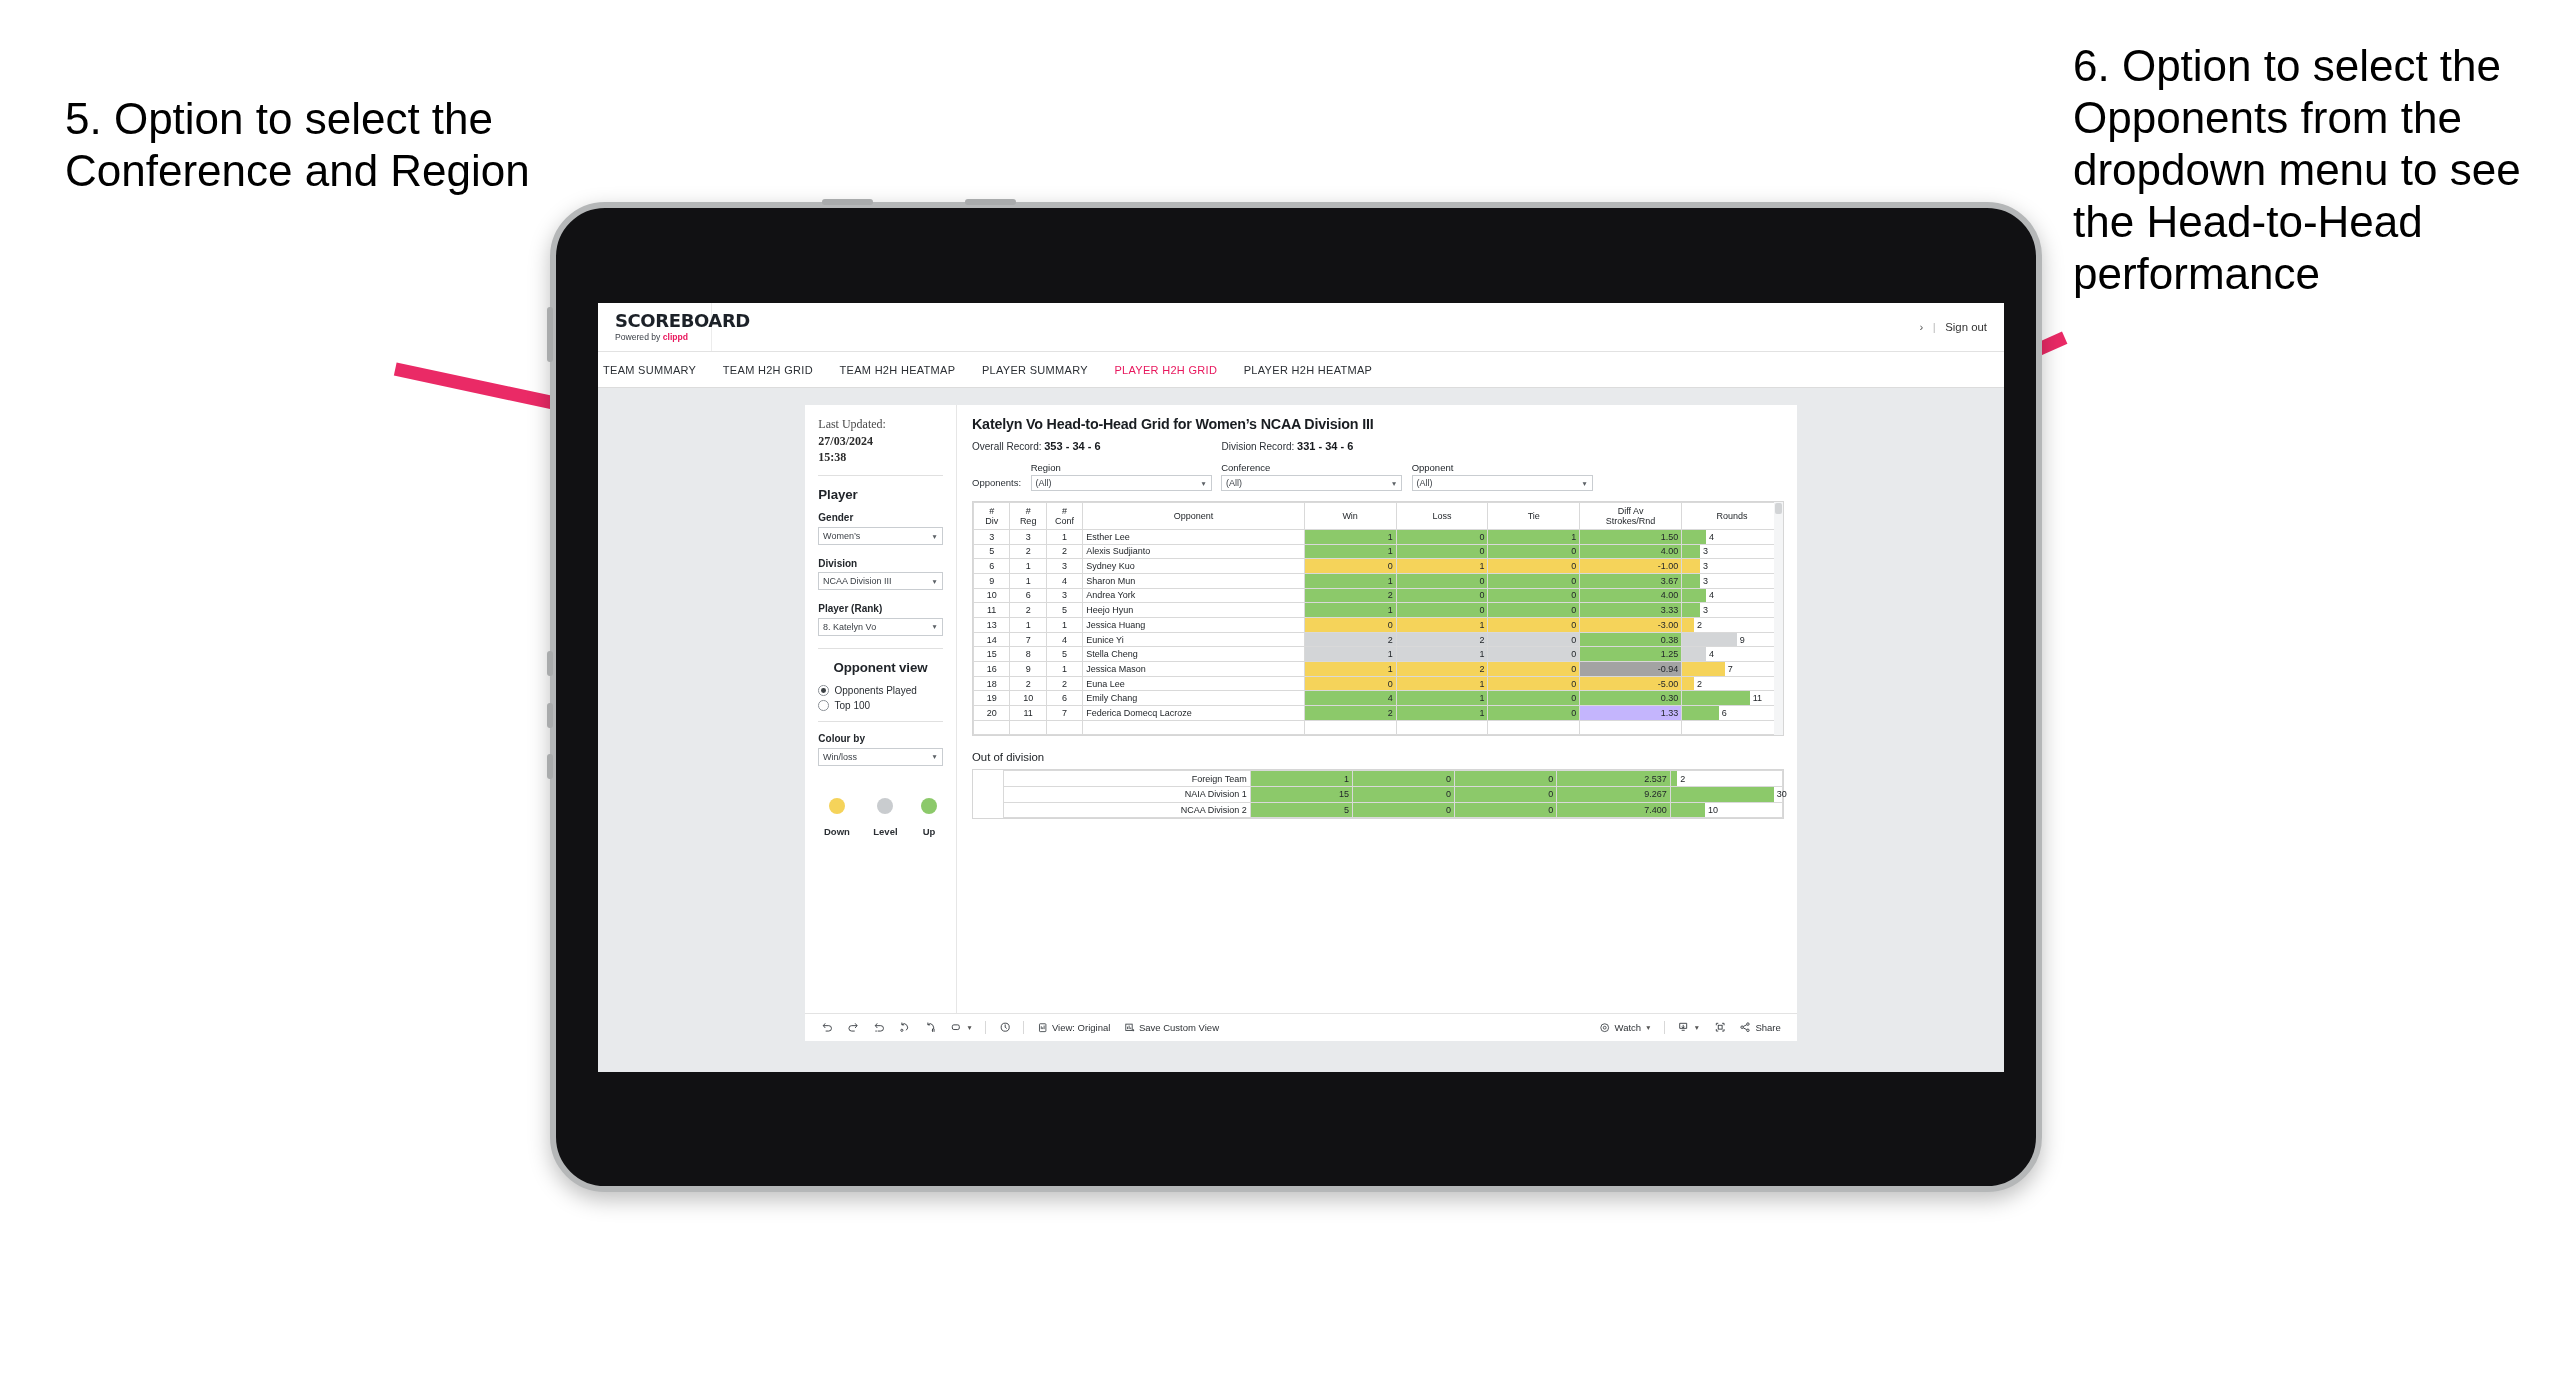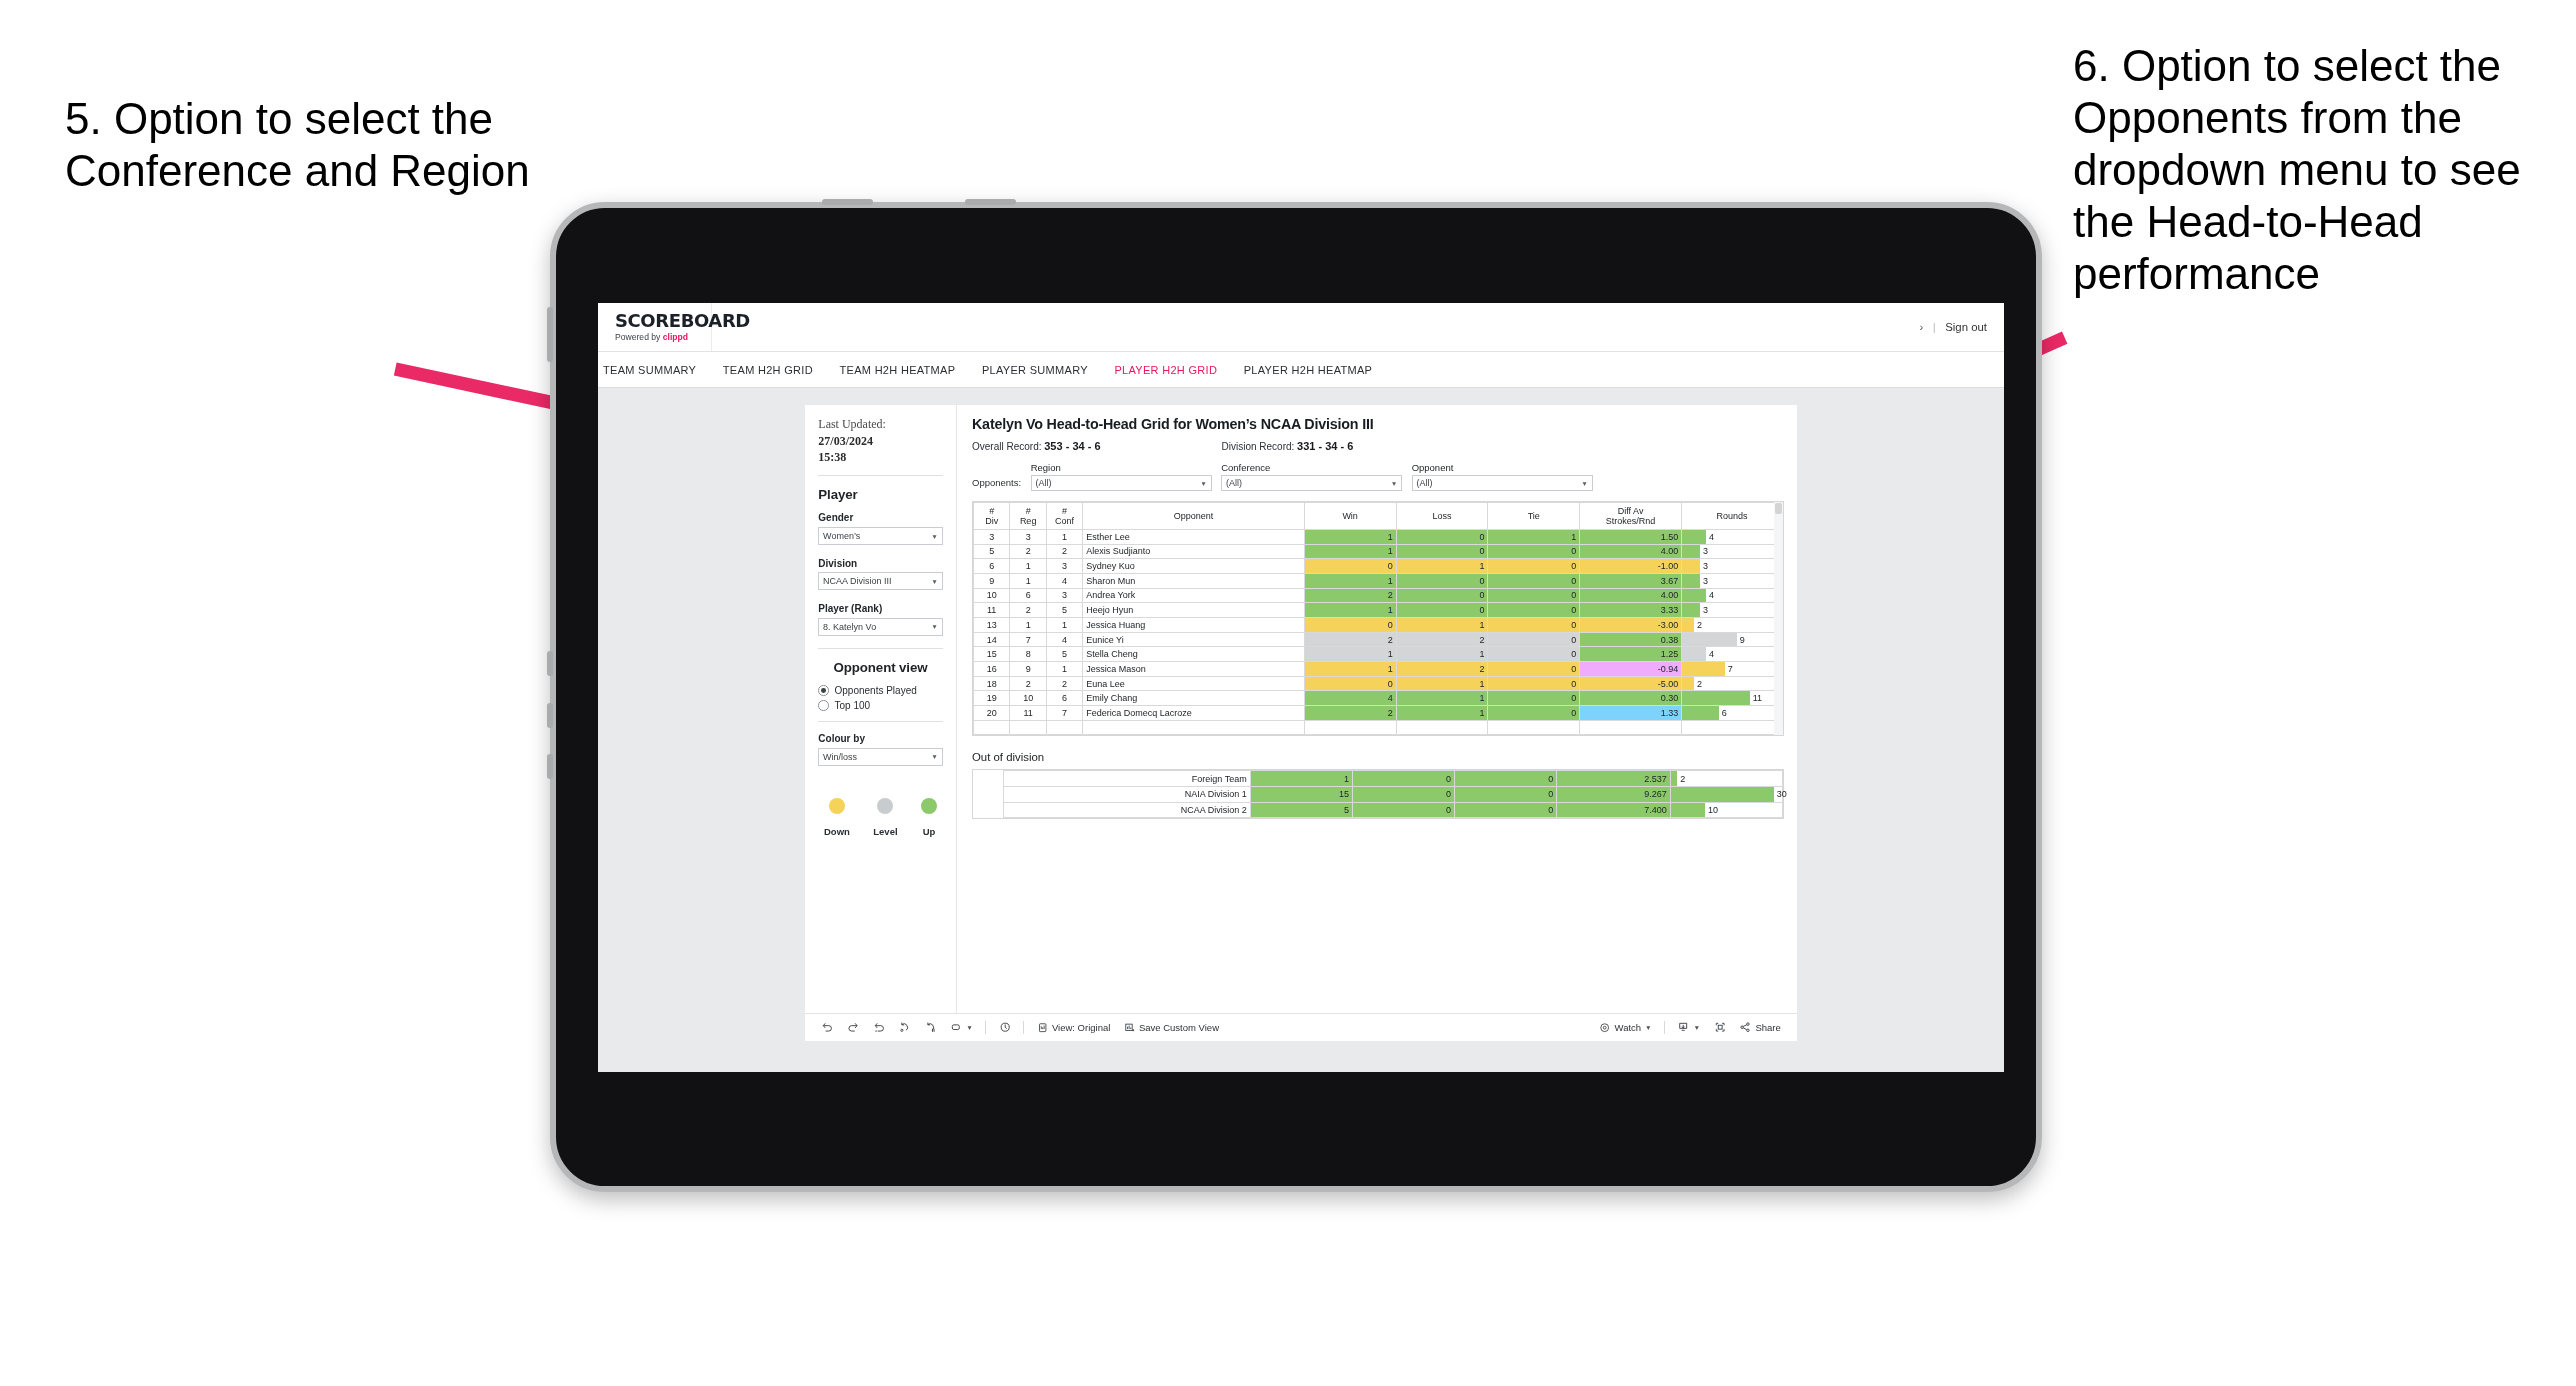--- a/index.html
+++ b/index.html
@@ -502,21 +502,21 @@
                       </td>
                     </tr>
                     <tr>
                       <td class="c-div">16</td>
                       <td class="c-reg">9</td>
                       <td class="c-conf">1</td>
                       <td class="c-opp">Jessica Mason</td>
                       <td class="c-num" style="background: rgb(245, 211, 90);">1</td>
                       <td class="c-num" style="background: rgb(245, 211, 90);">2</td>
                       <td class="c-num" style="background: rgb(245, 211, 90);">0</td>
-                      <td class="c-diff" style="background: #f0abfc;">-0.94</td>
+                      <td class="c-diff" style="background: #a3a3a3;">-0.94</td>
                       <td class="c-rounds">
                         <div class="bar-cell">
                           <div class="bar" style="width: 43%; background: rgb(245, 211, 90);"></div>
                           <div class="bar-val" style="left: 43%;">7</div>
                         </div>
                       </td>
                     </tr>
                     <tr>
                       <td class="c-div">18</td>
                       <td class="c-reg">2</td>
@@ -550,21 +550,21 @@
                       </td>
                     </tr>
                     <tr>
                       <td class="c-div">20</td>
                       <td class="c-reg">11</td>
                       <td class="c-conf">7</td>
                       <td class="c-opp">Federica Domecq Lacroze</td>
                       <td class="c-num" style="background: rgb(140, 201, 106);">2</td>
                       <td class="c-num" style="background: rgb(140, 201, 106);">1</td>
                       <td class="c-num" style="background: rgb(140, 201, 106);">0</td>
-                      <td class="c-diff" style="background: #7dd3fc;">1.33</td>
+                      <td class="c-diff" style="background: #c4b5fd;">1.33</td>
                       <td class="c-rounds">
                         <div class="bar-cell">
                           <div class="bar" style="width: 37%; background: rgb(140, 201, 106);"></div>
                           <div class="bar-val" style="left: 37%;">6</div>
                         </div>
                       </td>
                     </tr>
                     <tr class="grid-filler">
                       <td></td>
                       <td></td>

